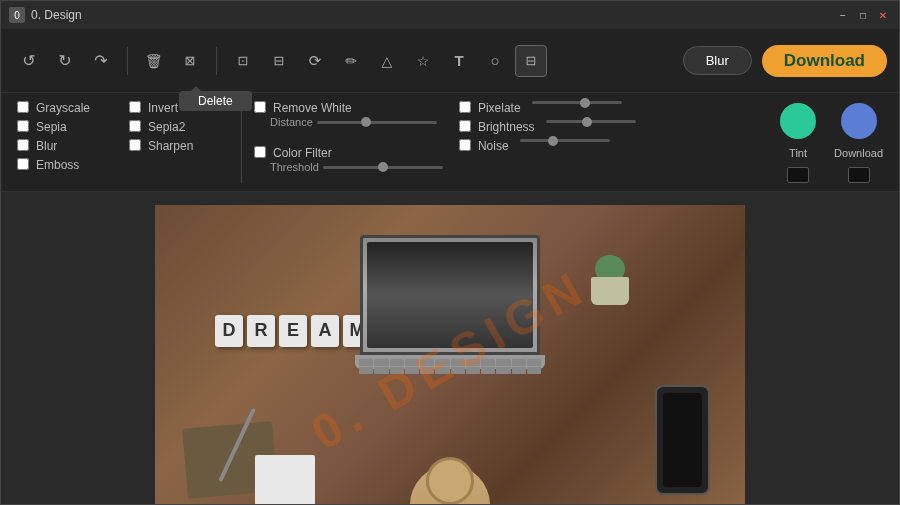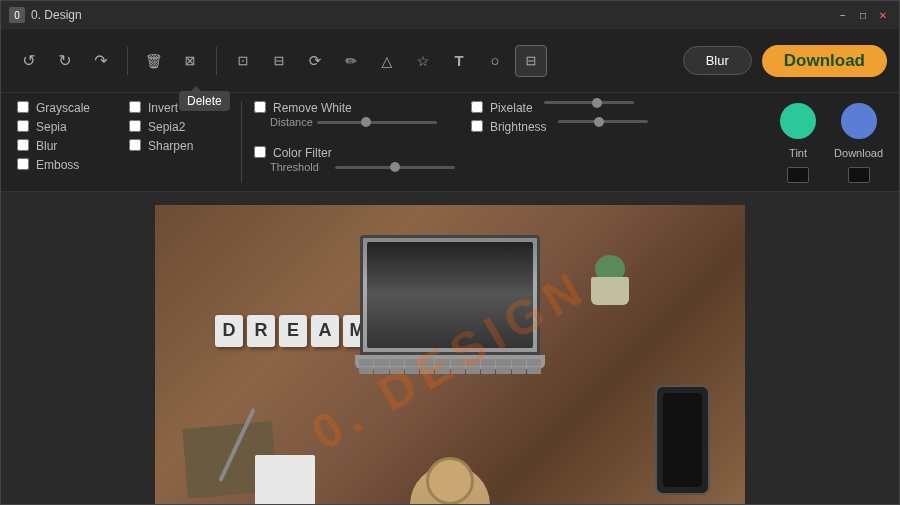--- a/index.html
+++ b/index.html
@@ -97,21 +97,21 @@
       font-size: 17px;
       font-weight: 600;
     }
     
     .tooltip-box {
       position: absolute;
       top: 62px;
       left: 178px;
       background: #444;
       color: #fff;
-      padding: 3px 8px;
+      padding: 3px 19px;
       border-radius: 4px;
       font-size: 12px;
       z-index: 100;
     }
     .tooltip-box::before {
       content: '';
       position: absolute;
       top: -5px;
       left: 12px;
       border-left: 5px solid transparent;
@@ -481,37 +481,42 @@
         <span class="slider-label">Distance</span>
         <input type="range" min="0" max="100" value="40" style="">
       </div>
     </div>
     <div style="height:8px;"></div>
     <div class="slider-row">
       <div class="filter-item">
         <input type="checkbox" style="">
         <span class="filter-label">Color Filter</span>
       </div>
-      <div style="display:flex; align-items:center; gap:16px; margin-left:16px;">
+      <div style="display:flex; align-items:center; gap:4px; margin-left:16px;">
         <span class="slider-label">Threshold</span>
         <input type="range" min="0" max="100" value="50" style="">
       </div>
     </div>
   </div>
 
   <div class="filter-slider-group" style="min-width:140px; margin-left:16px;">
     <div class="filter-item">
       <input type="checkbox" style="">
       <span class="filter-label">Pixelate</span>
       <input type="range" min="0" max="100" value="60" style="margin-left: 4px; width: 90px;">
     </div>
     <div class="filter-item">
       <input type="checkbox" style="">
       <span class="filter-label">Brightness</span>
       <input type="range" min="0" max="100" value="45" style="margin-left: 4px; width: 90px;">
+    </div>
+    <div class="filter-item">
+      <input type="checkbox" style="">
+      <span class="filter-label">Noise</span>
+      <input type="range" min="0" max="100" value="35" style="margin-left: 4px; width: 90px;">
     </div>
   </div>
 
   <div class="colors-panel">
     <div class="color-item">
       <div class="color-circle" style="background:#2bc89a;"></div>
       <span class="color-label">Tint</span>
       <div class="color-swatch"></div>
     </div>
     <div class="color-item">

